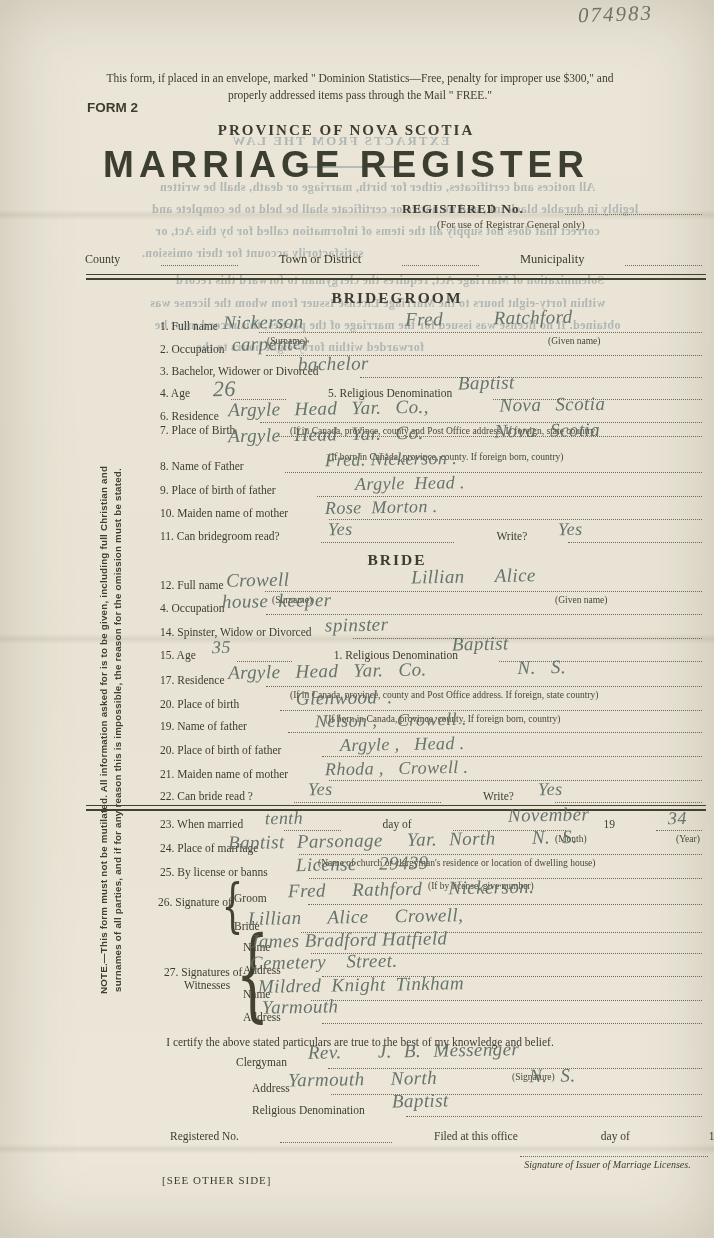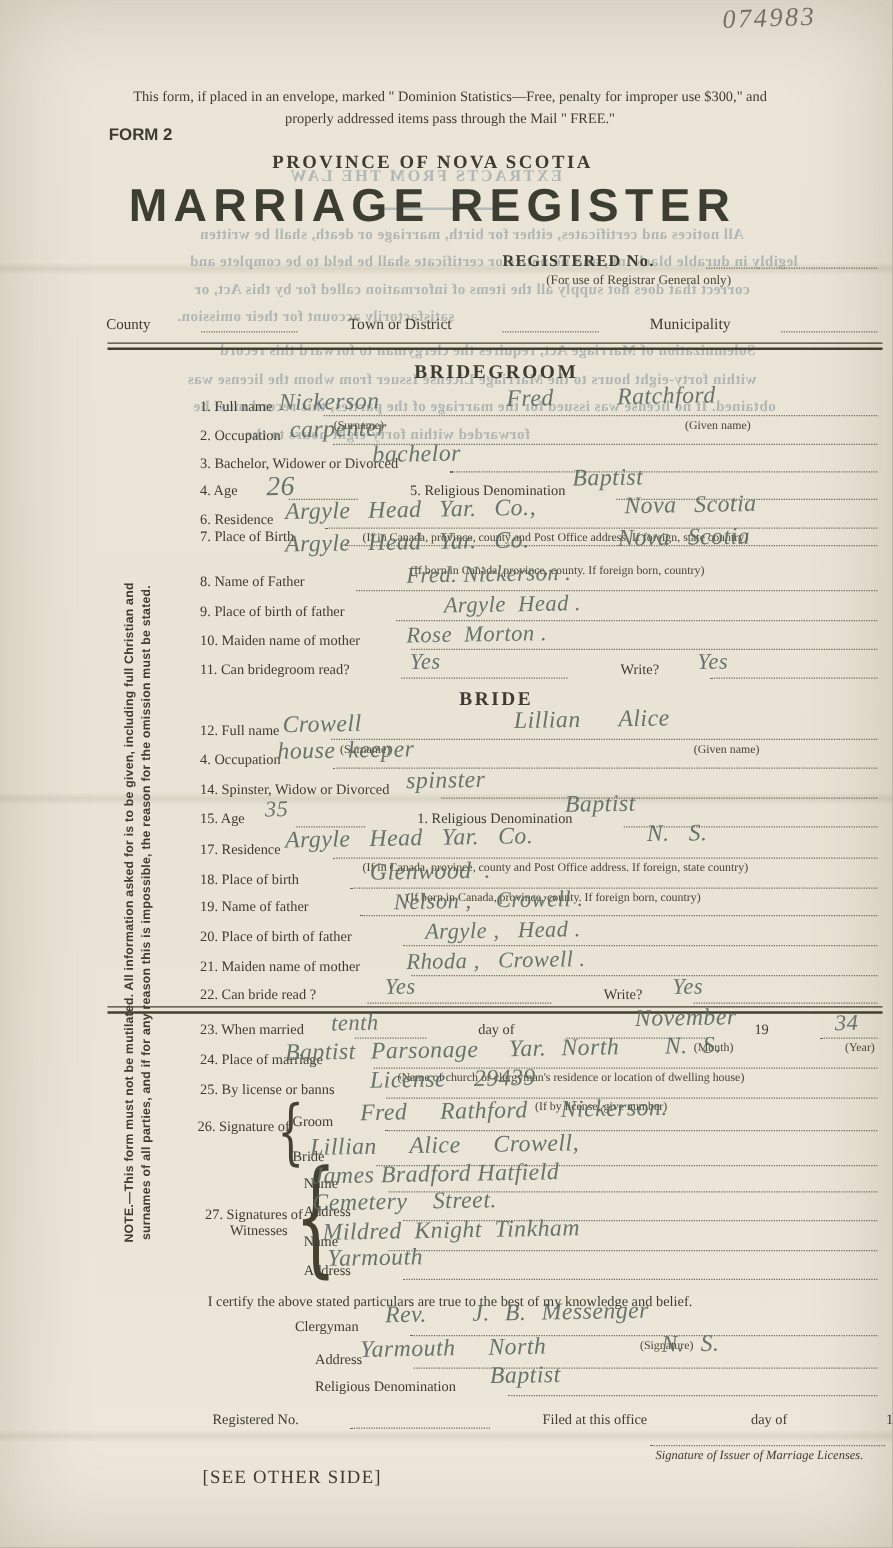--- a/index.html
+++ b/index.html
@@ -43,21 +43,21 @@
   .sidenote{position:absolute;left:97px;top:1022px;width:584px;
     transform:rotate(-90deg);transform-origin:0 0;
     font-family:"Liberation Sans",sans-serif;font-weight:bold;font-size:9.8px;
     line-height:13.5px;color:#3f3c2f;text-align:center;letter-spacing:.2px;}
   .titleTxt{position:absolute;left:0;width:692px;text-align:center;
     font-family:Liberation Sans, sans-serif;font-weight:bold;}
   .notice{position:absolute;left:60px;width:600px;text-align:center;
     font-size:11.5px;line-height:16px;}
   .issuerline{position:absolute;border-bottom:1.2px dotted #6e695a;}
   .issuercap{position:absolute;font-style:italic;font-size:10px;text-align:center;}
-  .seeother{position:absolute;font-size:15px;letter-spacing:1px;text-align:right;}
+  .seeother{position:absolute;font-size:11px;letter-spacing:1px;text-align:right;}
 </style>
 </head>
 <body>
 
 <div class="paper">
 
   <div class="crease" style="top:210px"></div>
   <div class="crease" style="top:634px"></div>
   <div class="crease" style="top:1144px"></div>
 
@@ -203,21 +203,21 @@
   <span class="hw big" style="left:452px;top:633px">Baptist</span>
 
   <div class="row" style="top:672px">
     <span class="lbl">17. Residence</span>
     <span class="dot"></span>
   </div>
   <span class="sub" style="left:290px;top:690px">(If in Canada, province, county and Post Office address.   If foreign, state country)</span>
   <span class="hw big" style="left:228px;top:659px;word-spacing:10px">Argyle Head Yar. Co.      N. S.</span>
 
   <div class="row" style="top:696px">
-    <span class="lbl">18. Place of birth</span>
+    <span class="lbl">20. Place of birth</span>
     <span class="dot"></span>
   </div>
   <span class="sub" style="left:325px;top:714px">(If born in Canada, province, county.   If foreign born, country)</span>
   <span class="hw big" style="left:296px;top:687px">Glenwood .</span>
 
   <div class="row" style="top:718px">
     <span class="lbl">19. Name of father</span>
     <span class="dot"></span>
   </div>
   <span class="hw" style="left:315px;top:710px;font-size:18px">Nelson ,    Crowell .</span>

